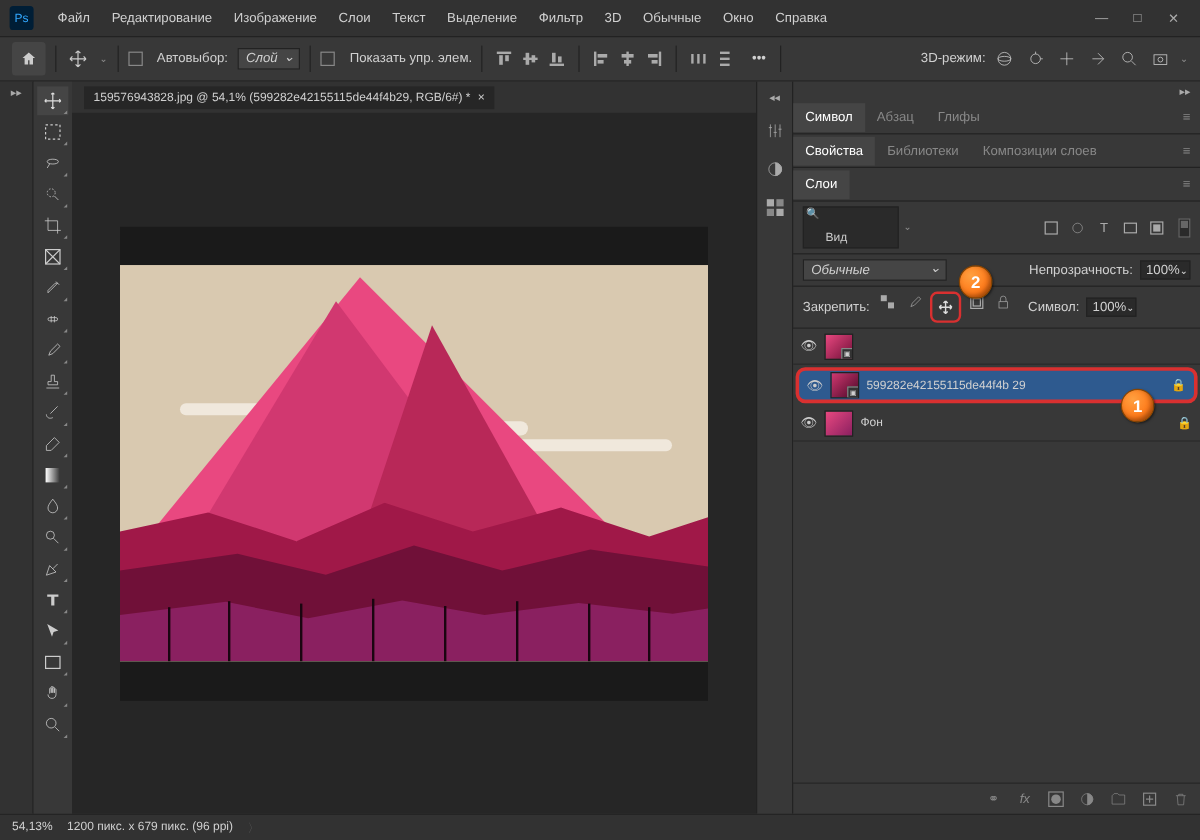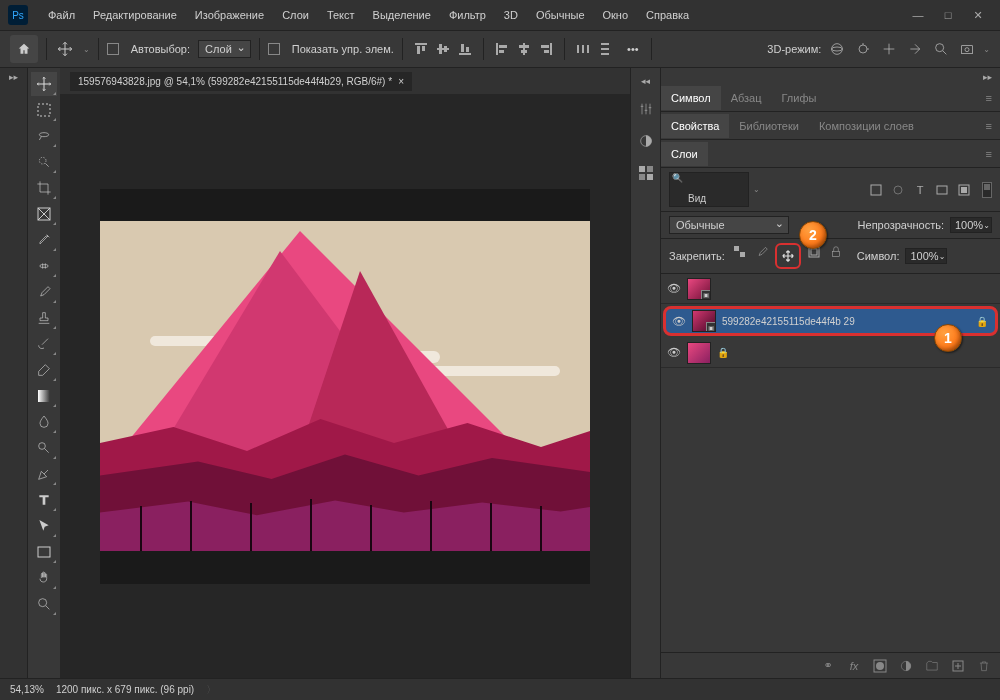--- a/index.html
+++ b/index.html
@@ -12,21 +12,21 @@
 .titlebar .menu-item { padding: 4px 8px; cursor: pointer; }
 .titlebar .winbtns { margin-left: auto; display: flex; gap: 18px; padding-right: 8px; }
 .titlebar .winbtn { width: 12px; height: 12px; display: flex; align-items: center; justify-content: center; color: #aaa; }
 
 
 .optionsbar { height: 38px; background: #383838; border-top: 1px solid #222; border-bottom: 1px solid #222; display: flex; align-items: center; padding: 0 10px; gap: 8px; }
 .home-btn { width: 28px; height: 28px; background: #454545; border-radius: 3px; display: flex; align-items: center; justify-content: center; }
 .sep { width: 1px; height: 22px; background: #222; }
 .opt-icon { width: 20px; height: 20px; display: flex; align-items: center; justify-content: center; }
 .checkbox { width: 12px; height: 12px; border: 1px solid #888; display: inline-block; vertical-align: middle; margin-right: 4px; }
-.dropdown { background: #454545; border: 1px solid #222; padding: 2px 18px 2px 6px; position: relative; }
+.dropdown { background: #454545; border: 1px solid #222; padding: 2px 18px 2px 6px; position: relative; font-style: italic; }
 .dropdown::after { content: "⌄"; position: absolute; right: 4px; top: 0; }
 .align-grp { display: flex; gap: 2px; }
 .align-btn { width: 20px; height: 20px; display: flex; align-items: center; justify-content: center; }
 .threedmode { margin-left: auto; display: flex; align-items: center; gap: 6px; }
 
 
 .main { display: flex; height: calc(700px - 30px - 38px - 22px); }
 .left-gutter { width: 28px; background: #323232; border-right: 1px solid #222; display: flex; flex-direction: column; align-items: center; padding-top: 4px; }
 .expand-arrow { font-size: 9px; color: #aaa; }
 
@@ -588,20 +588,21 @@
               <span class="smart-badge">▣</span>
             </div>
           <span class="layer-name">599282e42155115de44f4b 29</span>
           <span class="lock-badge">🔒</span>
         </div>
         <div class="callout" style="top:18px;right:38px">1</div>
       </div>
       <div class="layer-row">
         <span class="eye">👁</span>
         <div class="thumb img3"></div>
+        <span class="layer-name">Фон</span>
         <span class="lock-badge">🔒</span>
       </div>
     </div>
 
     <div class="layers-footer">
       <div class="lf-icon">⚭</div>
       <div class="lf-icon">
           <i>fx</i>
         </div>
       <div class="lf-icon">

